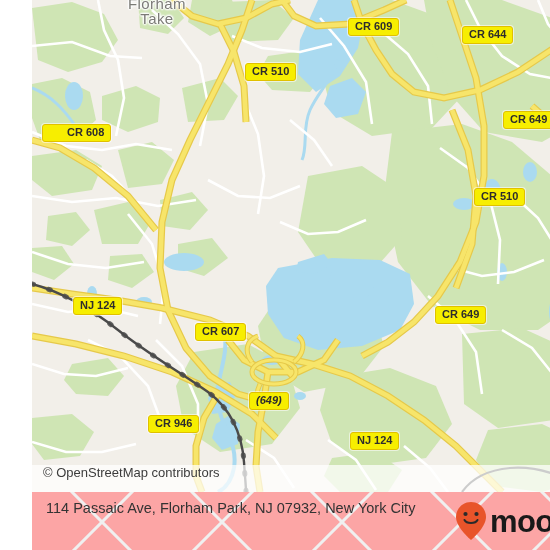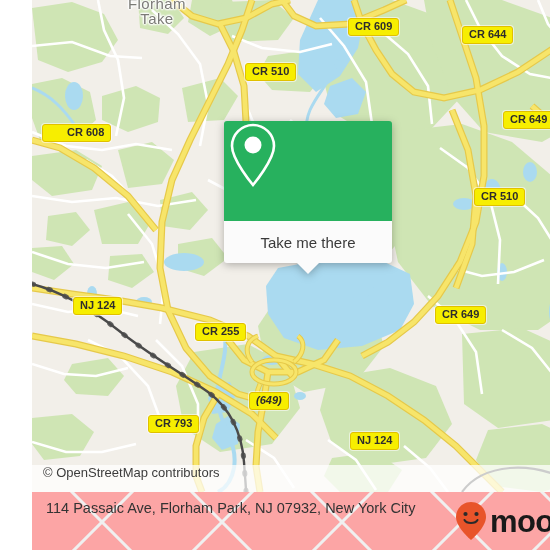--- a/index.html
+++ b/index.html
@@ -254,37 +254,25 @@
     </div>
 
     <div class="shield" style="left:316px;top:18px;">CR 609</div>
     <div class="shield" style="left:430px;top:26px;">CR 644</div>
     <div class="shield" style="left:213px;top:63px;">CR 510</div>
     <div class="shield" style="left:10px;top:124px;padding-left:24px;">CR 608</div>
     <div class="shield" style="left:471px;top:111px;">CR 649</div>
     <div class="shield" style="left:442px;top:188px;">CR 510</div>
     <div class="shield" style="left:41px;top:297px;">NJ 124</div>
     <div class="shield" style="left:403px;top:306px;">CR 649</div>
-    <div class="shield" style="left:163px;top:323px;">CR 255</div>
+    <div class="shield" style="left:163px;top:323px;">CR 607</div>
     <div class="shield" style="left:217px;top:392px;font-style:italic;">(649)</div>
-    <div class="shield" style="left:116px;top:415px;">CR 793</div>
+    <div class="shield" style="left:116px;top:415px;">CR 946</div>
     <div class="shield" style="left:318px;top:432px;">NJ 124</div>
 
-    <div id="callout">
-      <div class="top">
-        <svg width="58" height="68" viewBox="0 0 58 68">
-          <path d="M29,4 C17.4,4 8,13.4 8,25 C8,39 29,64 29,64 C29,64 50,39 50,25 C50,13.4 40.6,4 29,4 Z" fill="none" stroke="#ffffff" stroke-width="2.6"></path>
-          <circle cx="29" cy="24" r="8.5" fill="#ffffff"></circle>
-        </svg>
-      </div>
-      <div class="bottom">
-        <span>Take me there</span>
-      </div>
-      <div class="tail"></div>
-    </div>
 
     <div id="attrib">
       <span>© OpenStreetMap contributors</span>
     </div>
   </div>
 
   <div id="footer">
     <svg class="wm" width="550" height="58" viewBox="0 0 550 58">
       <g stroke="#f0f0f0" stroke-width="3" fill="none">
         <path d="M30,-10 L110,70"></path>

